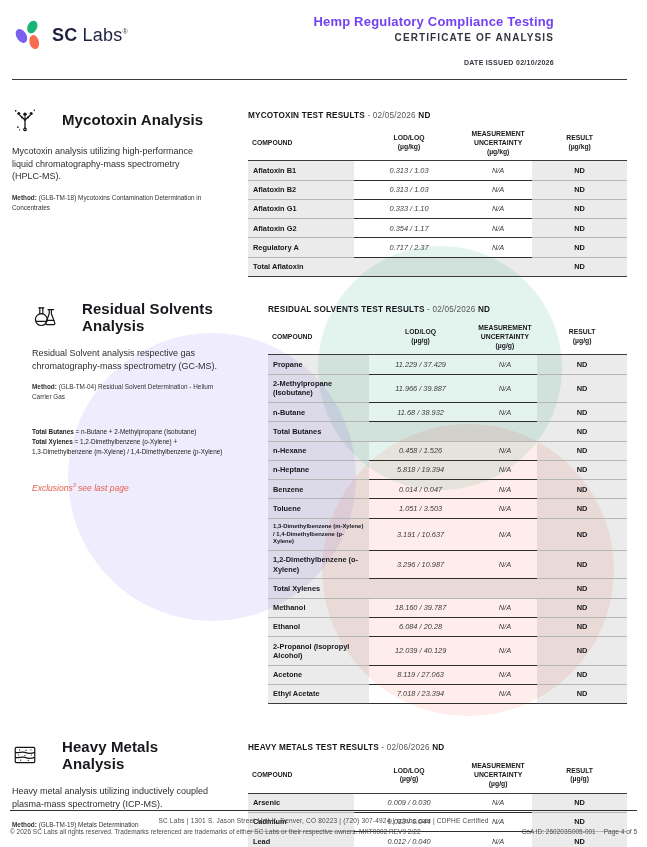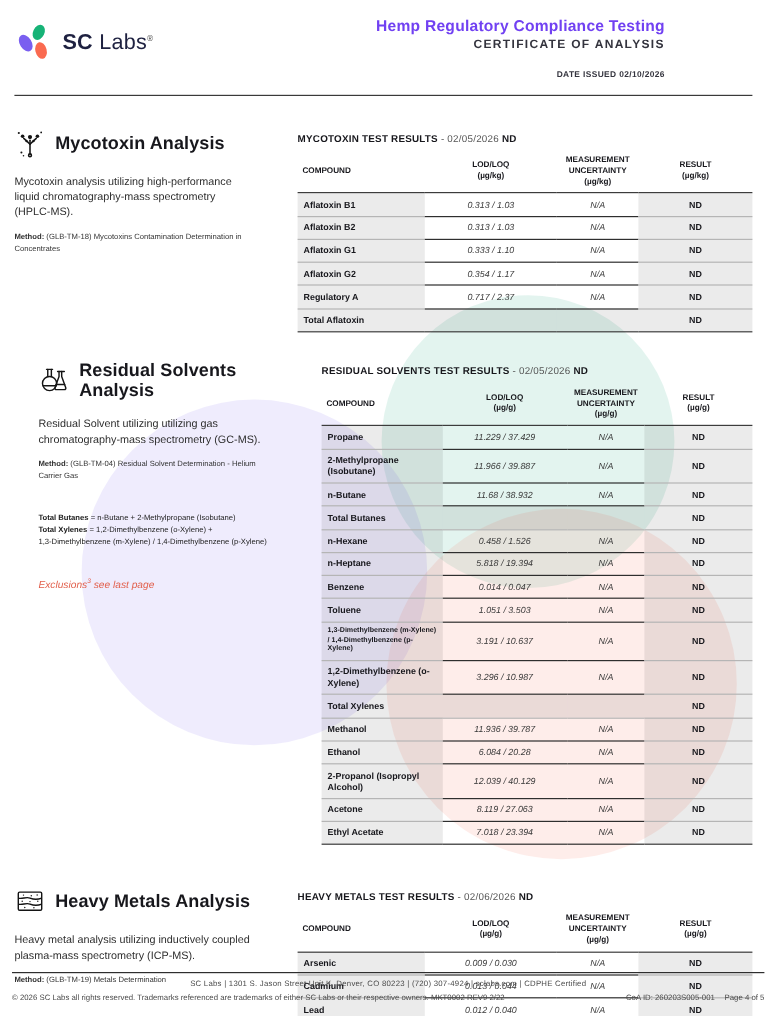--- a/index.html
+++ b/index.html
@@ -26,21 +26,21 @@
   .doc-subtitle { font-size:10px; font-weight:800; color:#34343e; letter-spacing:1.1px; margin-top:3px; }
   .date-issued { font-size:7px; font-weight:800; color:#34343e; letter-spacing:0.3px; margin-top:16px; }
   .rule { border:none; border-top:1.4px solid #3a3a3a; margin-top:13px; }
 
   
   section.analysis { display:flex; align-items:flex-start; }
   .sec-mycotoxin { margin-top:26px; }
   .sec-solvents  { margin-top:23px;margin-left:20px; }
   .sec-metals    { margin-top:34px; }
   aside.leftcol { width:212px; flex:0 0 212px; padding-right:14px; }
-  .title-row { display:flex; align-items:center; gap:8px; }
+  .title-row { display:flex; align-items:center; gap:24px; }
   .sec-icon { width:26px; height:26px; flex:0 0 26px; display:flex; align-items:center; justify-content:center; }
   .sec-icon svg { width:26px; height:26px; }
   h2.sec-title { font-size:15px; font-weight:800; color:#17171c; letter-spacing:0.1px; }
   .desc { font-size:9px; line-height:1.4; color:#2e2e2e; margin-top:13px; }
   .method { font-size:6.4px; line-height:1.6; color:#333; margin-top:10px; }
   .method b { font-weight:800; }
   .notes { font-size:6.4px; line-height:1.55; color:#222; margin-top:24px; }
   .notes b { font-weight:800; }
   .exclusions { font-size:8.5px; font-style:italic; color:#e2604d; margin-top:26px; }
   .exclusions sup { font-size:5.5px; }
@@ -206,21 +206,21 @@
               <path d="M10.8 2.8v6"></path>
               <circle cx="9.3" cy="14.6" r="5.9"></circle>
               <path d="M4 16.4h10.6"></path>
               <path d="M16 4.6h5.6"></path>
               <path d="M17.2 4.6v4.2l-3.4 9.3c-.3.8.3 1.6 1.1 1.6h6.8c.8 0 1.4-.8 1.1-1.6l-3.4-9.3V4.6"></path>
               <path d="M14.8 15.4h7.1"></path>
             </svg>
           </span>
           <h2 class="sec-title">Residual Solvents Analysis</h2>
         </div>
-        <p class="desc">Residual Solvent utilizing utilizing gas chromatography-mass spectrometry (GC-MS).</p>
+        <p class="desc">Residual Solvent analysis respective gas chromatography-mass spectrometry (GC-MS).</p>
         <p class="method"><b>Method:</b> <span>(GLB-TM-04) Residual Solvent Determination - Helium Carrier Gas</span></p>
         <p class="notes">
           <b>Total Butanes</b><span> = n-Butane + 2-Methylpropane (Isobutane)</span><br>
           <b>Total Xylenes</b><span> = 1,2-Dimethylbenzene (o-Xylene) +</span><br>
           <span>1,3-Dimethylbenzene (m-Xylene) / 1,4-Dimethylbenzene (p-Xylene)</span>
         </p>
         <p class="exclusions"><span>Exclusions</span><sup>3</sup><span> see last page</span></p>
       </aside>
       <div class="rightcol">
         <div class="table-caption">
@@ -310,21 +310,21 @@
                 <td class="col-result">ND</td>
               </tr>
               <tr>
                 <td class="col-compound">Total Xylenes</td>
                 <td class="cell-empty"></td>
                 <td class="cell-empty"></td>
                 <td class="col-result">ND</td>
               </tr>
               <tr>
                 <td class="col-compound">Methanol</td>
-                <td class="cell-value">11.936 / 39.787</td>
+                <td class="cell-value">18.160 / 39.787</td>
                 <td class="cell-value">N/A</td>
                 <td class="col-result">ND</td>
               </tr>
               <tr>
                 <td class="col-compound">Ethanol</td>
                 <td class="cell-value">6.084 / 20.28</td>
                 <td class="cell-value">N/A</td>
                 <td class="col-result">ND</td>
               </tr>
               <tr>

